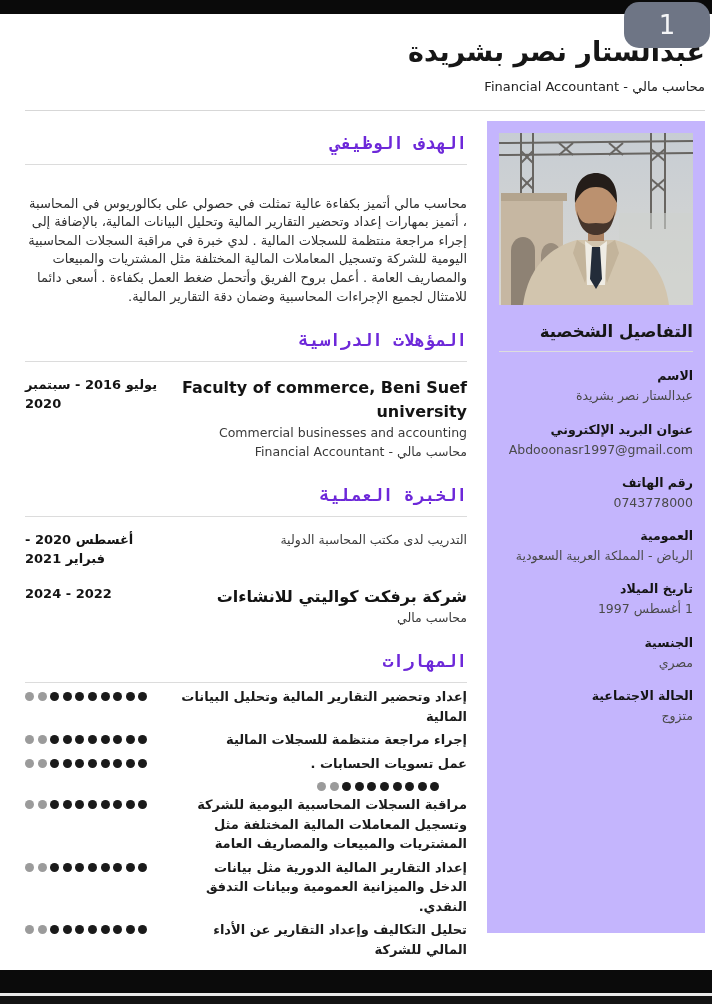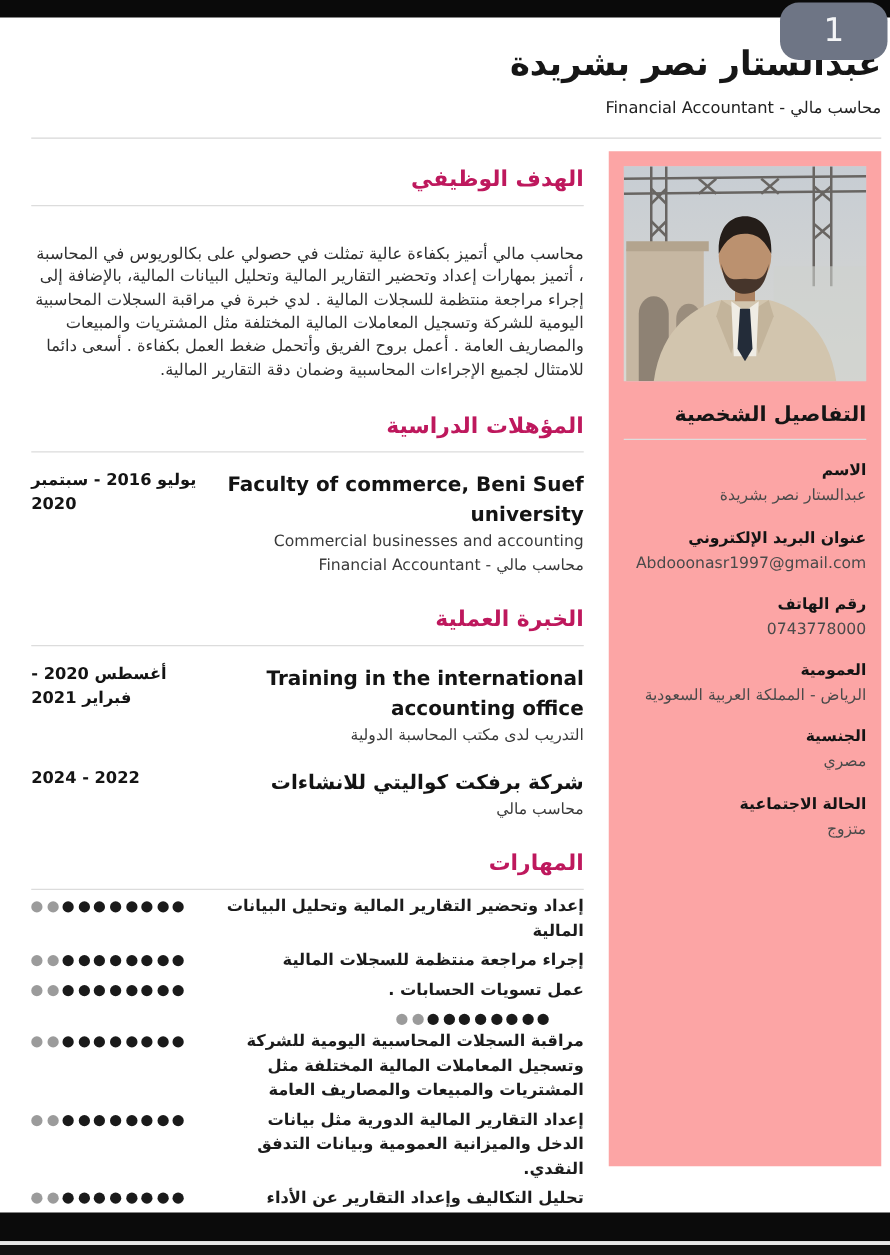--- a/index.html
+++ b/index.html
@@ -27,21 +27,21 @@
     margin:16px 0 0 0;text-align:right;font-size:27px;font-weight:bold;color:#161616;
     line-height:1.3;
   }
   .subtitle{margin-top:10px;text-align:right;font-size:13px;color:#222;}
   .head-divider{border:none;border-top:1px solid #d7d7d7;margin:16px 0 0 0;}
   
   .content{display:flex;gap:20px;margin-top:10px;align-items:flex-start;}
   .main{flex:1;min-width:0;}
   
   .section-heading{
-    margin:12px 0 0 0;font-size:17.5px;font-weight:bold;color:#be185d;text-align:right;line-height:1.35;
+    margin:12px 0 0 0;font-size:17.5px;font-weight:bold;color:#6d28d9;text-align:right;line-height:1.35;font-family:Liberation Mono, monospace;
   }
   .section-divider{border:none;border-top:1px solid #dcdcdc;margin:7px 0 0 0;}
   .section{margin-top:10px;}
   .section + .section{margin-top:24px;}
   .objective-text{
     margin-top:30px;text-align:right;font-size:13px;line-height:1.43;color:#303030;
   }
   
   .entry{display:flex;margin-top:14px;}
   .entry + .entry{margin-top:16px;}
@@ -57,21 +57,21 @@
   .skill-label{flex:1;min-width:0;text-align:right;font-size:13px;font-weight:bold;color:#1c1c1c;line-height:1.5;}
   .skill-dots{
     width:150px;flex:0 0 150px;direction:ltr;text-align:left;padding-top:5px;
     display:flex;gap:3.6px;
   }
   .dot{width:9px;height:9px;border-radius:50%;display:inline-block;}
   .dot.filled{background:#1a1a1a;}
   .dot.empty{background:#9b9b9b;}
   
   .sidebar{
-    width:218px;flex:0 0 218px;background:#fca5a5;margin-top:0;
+    width:218px;flex:0 0 218px;background:#c4b5fd;margin-top:0;
     padding:12px 12px 16px 12px;min-height:812px;
   }
   .photo{width:194px;height:172px;overflow:hidden;background:#ccd2d6;}
   .photo svg{display:block;}
   .sidebar-heading{margin:16px 0 0 0;font-size:16.5px;font-weight:bold;color:#161616;text-align:right;line-height:1.35;}
   .sidebar-divider{border:none;border-top:1px solid #ddd;margin:8px 0 0 0;}
   .field{margin-top:15px;text-align:right;}
   .field-label{font-size:12.5px;font-weight:bold;color:#141414;line-height:1.45;}
   .field-value{font-size:12.5px;color:#4a4a4a;line-height:1.45;margin-top:2px;}
   .field-value.ltr{direction:ltr;unicode-bidi:isolate;}
@@ -157,20 +157,24 @@
             </div>
             <div class="field">
               <div class="field-label">رقم الهاتف</div>
               <div class="field-value ltr">0743778000</div>
             </div>
             <div class="field">
               <div class="field-label">العمومية</div>
               <div class="field-value">الرياض - المملكة العربية السعودية</div>
             </div>
             <div class="field">
+              <div class="field-label">تاريخ الميلاد</div>
+              <div class="field-value">1 أغسطس 1997</div>
+            </div>
+            <div class="field">
               <div class="field-label">الجنسية</div>
               <div class="field-value">مصري</div>
             </div>
             <div class="field">
               <div class="field-label">الحالة الاجتماعية</div>
               <div class="field-value">متزوج</div>
             </div>
           </div>
       </aside>
 
@@ -196,21 +200,20 @@
               </div>
             </div>
         </section>
 
         <section class="section">
           <h2 class="section-heading">الخبرة العملية</h2>
           <hr class="section-divider">
           <div id="experience-entries">
               <div class="entry">
                 <div class="entry-content">
-                  <div class="entry-title">Training in the international accounting office</div>
                   <div class="entry-line">التدريب لدى مكتب المحاسبة الدولية</div>
                 </div>
                 <div class="entry-date">أغسطس 2020 - فبراير 2021</div>
               </div>
               <div class="entry">
                 <div class="entry-content">
                   <div class="entry-title">شركة برفكت كواليتي للانشاءات</div>
                   <div class="entry-line">محاسب مالي</div>
                 </div>
                 <div class="entry-date">2022 - 2024</div>

